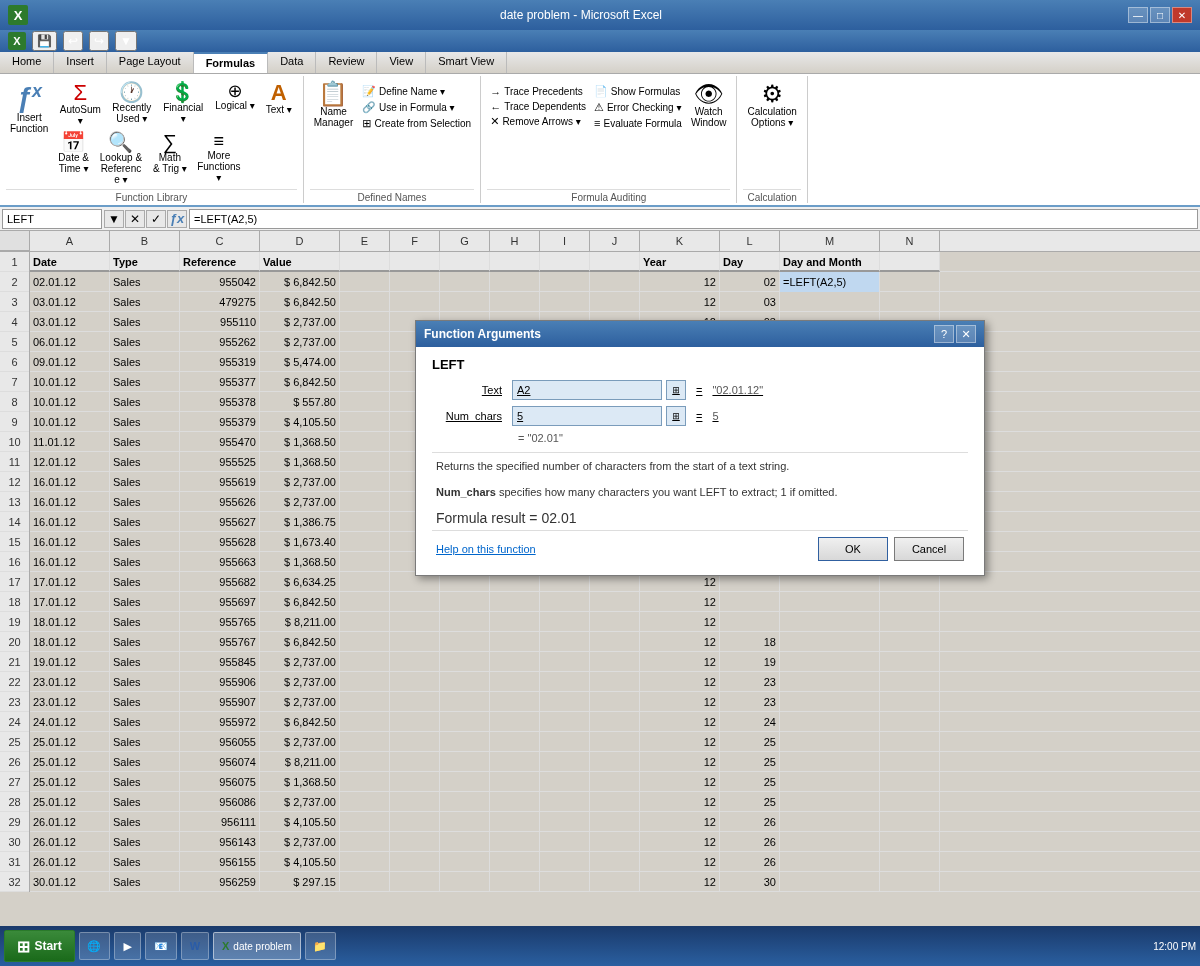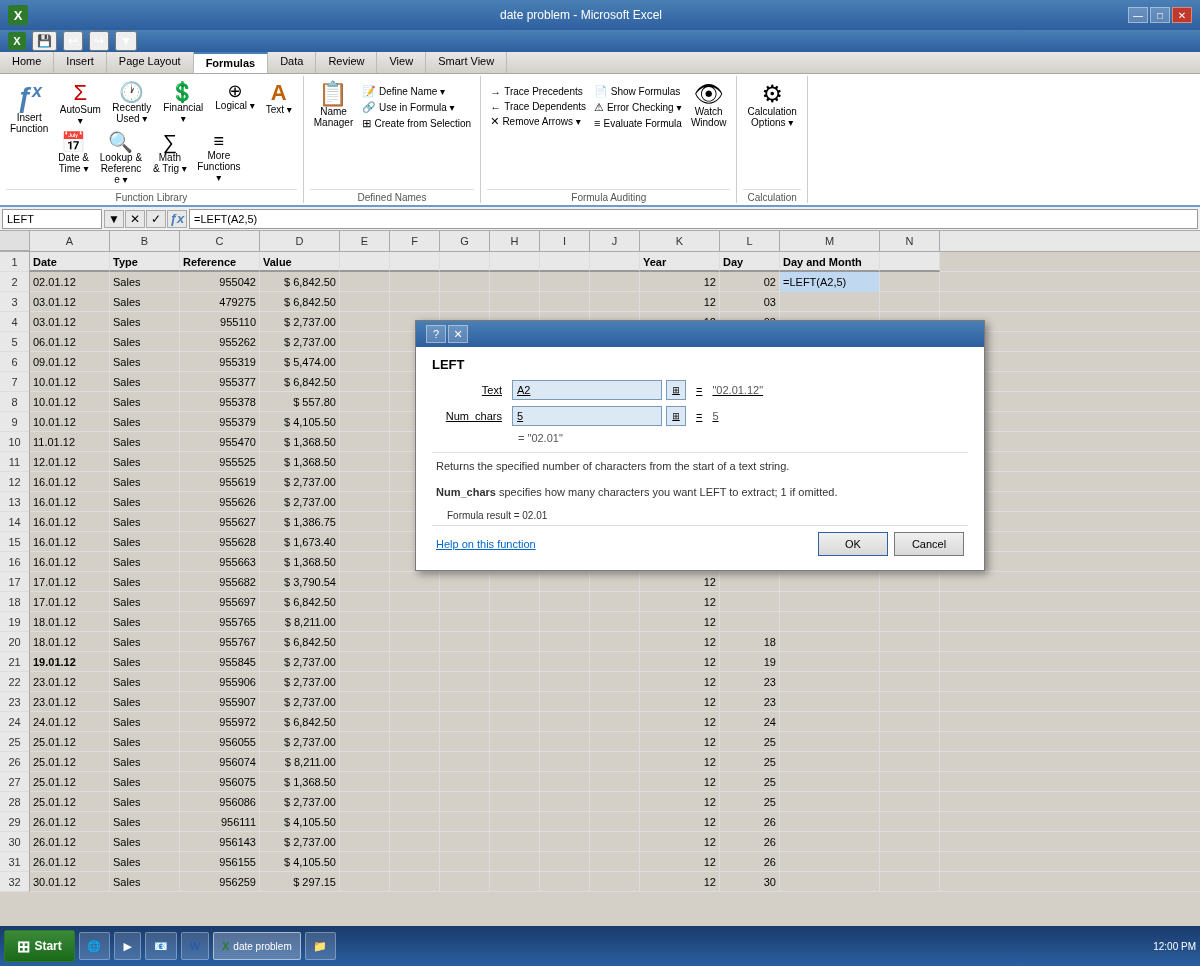--- a/index.html
+++ b/index.html
@@ -79,21 +79,21 @@
     .arg-label { width: 80px; text-align: right; padding-right: 10px; font-size: 11px; }
     .arg-input-wrap { display: flex; align-items: center; gap: 4px; }
     .arg-input { width: 150px; height: 20px; border: 1px solid #7a9cbb; background: #dce9f5; padding: 0 4px; font-size: 11px; }
     .arg-ref-btn { width: 20px; height: 20px; border: 1px solid #999; background: #e8e8e8; cursor: pointer; display: flex; align-items: center; justify-content: center; font-size: 9px; }
     .arg-equals { margin: 0 6px; font-size: 11px; }
     .arg-value { font-size: 11px; color: #555; }
     .result-equals { margin-left: 86px; font-size: 11px; color: #555; margin-bottom: 8px; }
     .desc-text { font-size: 11px; color: #333; margin: 8px 0; padding: 0 4px; line-height: 1.4; border-top: 1px solid #ddd; padding-top: 6px; }
     .arg-desc { font-size: 11px; color: #333; margin: 4px 0 8px 0; padding: 4px; }
     .arg-desc .arg-desc-label { font-weight: bold; }
-    .formula-result { font-size: 10px; color: #333; margin: 4px 15px; }
+    .formula-result { font-size: 14px; color: #333; margin: 4px 4px; }
     .dialog-footer { display: flex; justify-content: space-between; align-items: center; padding: 6px 4px 4px 4px; border-top: 1px solid #ddd; margin-top: 4px; }
     .help-link { color: #0066cc; font-size: 11px; cursor: pointer; text-decoration: underline; }
     .dialog-btns { display: flex; gap: 6px; }
     .dlg-btn { width: 70px; height: 24px; border: 1px solid #7a7a7a; background: linear-gradient(to bottom, #f0f0f0, #d8d8d8); cursor: pointer; font-size: 11px; }
     .dlg-btn.default { border-color: #3060a0; }
 
     
     .sheet-tabs { background: #d4d0c8; display: flex; align-items: flex-end; height: 20px; border-top: 1px solid #aaa; }
     .sheet-tab { padding: 2px 10px; background: white; border: 1px solid #aaa; border-bottom: none; margin-right: 2px; font-size: 11px; cursor: pointer; height: 18px; display: flex; align-items: center; gap: 4px; }
 
@@ -603,21 +603,21 @@
           <div class="grid-cell col-j" style="width: 50px; min-width: 50px;"></div>
           <div class="grid-cell col-k" style="width: 80px; min-width: 80px; text-align: right;">12</div>
           <div class="grid-cell col-l" style="width: 60px; min-width: 60px;"></div>
           <div class="grid-cell col-m" style="width: 100px; min-width: 100px;"></div>
           <div class="grid-cell col-n" style="width: 60px; min-width: 60px;"></div>
         </div>
         <div class="grid-row">
           <div class="grid-cell col-a" style="width: 80px; min-width: 80px;">17.01.12</div>
           <div class="grid-cell col-b" style="width: 70px; min-width: 70px;">Sales</div>
           <div class="grid-cell col-c" style="width: 80px; min-width: 80px; text-align: right;">955682</div>
-          <div class="grid-cell col-d" style="width: 80px; min-width: 80px; text-align: right;">$ 3,790.54</div>
+          <div class="grid-cell col-d" style="width: 80px; min-width: 80px; text-align: right;">$ 6,634.25</div>
           <div class="grid-cell col-e" style="width: 50px; min-width: 50px;"></div>
           <div class="grid-cell col-f" style="width: 50px; min-width: 50px;"></div>
           <div class="grid-cell col-g" style="width: 50px; min-width: 50px;"></div>
           <div class="grid-cell col-h" style="width: 50px; min-width: 50px;"></div>
           <div class="grid-cell col-i" style="width: 50px; min-width: 50px;"></div>
           <div class="grid-cell col-j" style="width: 50px; min-width: 50px;"></div>
           <div class="grid-cell col-k" style="width: 80px; min-width: 80px; text-align: right;">12</div>
           <div class="grid-cell col-l" style="width: 60px; min-width: 60px;"></div>
           <div class="grid-cell col-m" style="width: 100px; min-width: 100px;"></div>
           <div class="grid-cell col-n" style="width: 60px; min-width: 60px;"></div>
@@ -664,21 +664,21 @@
           <div class="grid-cell col-g" style="width: 50px; min-width: 50px;"></div>
           <div class="grid-cell col-h" style="width: 50px; min-width: 50px;"></div>
           <div class="grid-cell col-i" style="width: 50px; min-width: 50px;"></div>
           <div class="grid-cell col-j" style="width: 50px; min-width: 50px;"></div>
           <div class="grid-cell col-k" style="width: 80px; min-width: 80px; text-align: right;">12</div>
           <div class="grid-cell col-l" style="width: 60px; min-width: 60px; text-align: right;">18</div>
           <div class="grid-cell col-m" style="width: 100px; min-width: 100px;"></div>
           <div class="grid-cell col-n" style="width: 60px; min-width: 60px;"></div>
         </div>
         <div class="grid-row">
-          <div class="grid-cell col-a" style="width: 80px; min-width: 80px; font-weight: bold;">19.01.12</div>
+          <div class="grid-cell col-a" style="width: 80px; min-width: 80px;">19.01.12</div>
           <div class="grid-cell col-b" style="width: 70px; min-width: 70px;">Sales</div>
           <div class="grid-cell col-c" style="width: 80px; min-width: 80px; text-align: right;">955845</div>
           <div class="grid-cell col-d" style="width: 80px; min-width: 80px; text-align: right;">$ 2,737.00</div>
           <div class="grid-cell col-e" style="width: 50px; min-width: 50px;"></div>
           <div class="grid-cell col-f" style="width: 50px; min-width: 50px;"></div>
           <div class="grid-cell col-g" style="width: 50px; min-width: 50px;"></div>
           <div class="grid-cell col-h" style="width: 50px; min-width: 50px;"></div>
           <div class="grid-cell col-i" style="width: 50px; min-width: 50px;"></div>
           <div class="grid-cell col-j" style="width: 50px; min-width: 50px;"></div>
           <div class="grid-cell col-k" style="width: 80px; min-width: 80px; text-align: right;">12</div>
@@ -877,20 +877,21 @@
   </div>
 </div>
 
 <div class="status-bar">
   <span>Edit</span>
 </div>
 
 <div class="dialog-overlay">
   <div class="dialog">
     <div class="dialog-titlebar">
+      <span class="dtitle">Function Arguments</span>
       <button class="dbtn">?</button>
       <button class="dbtn">✕</button>
     </div>
     <div class="dialog-body">
       <div class="func-name">LEFT</div>
 
       <div class="arg-row">
         <div class="arg-label">Text</div>
         <div class="arg-input-wrap">
           <input class="arg-input" value="A2" style="">

